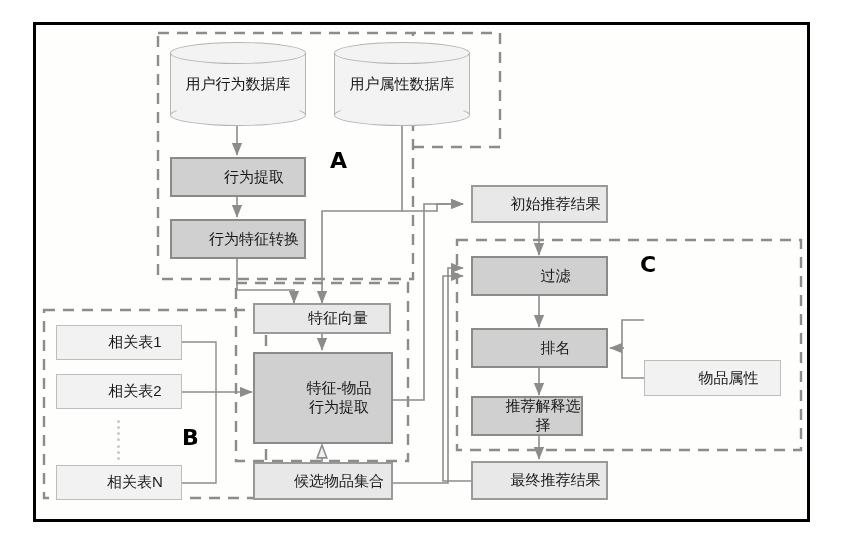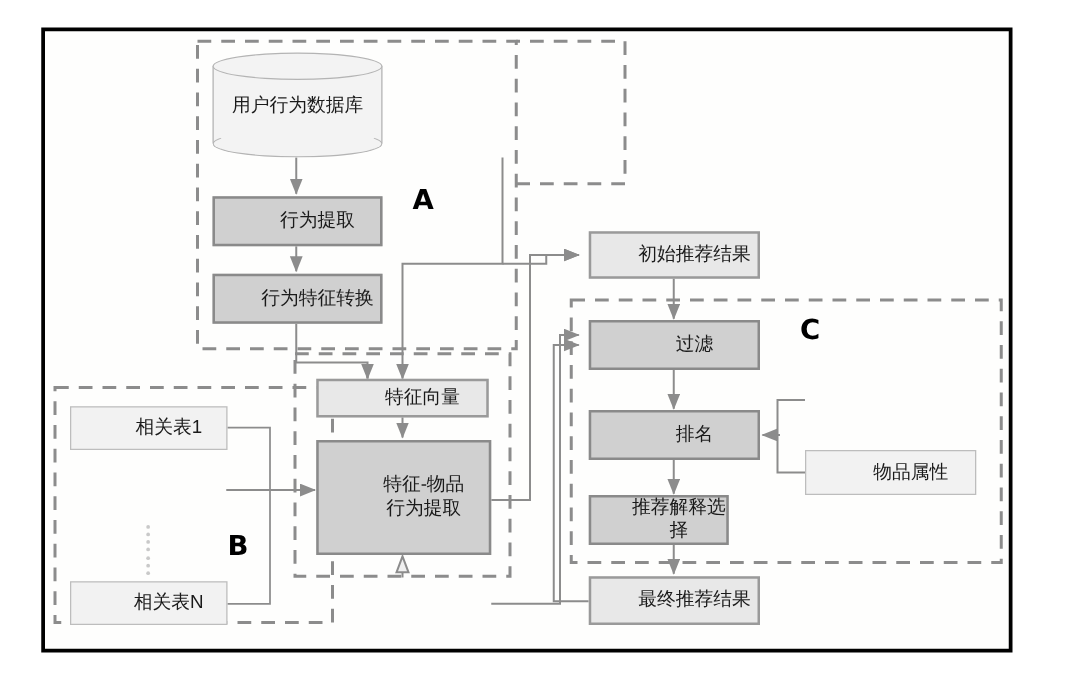--- a/index.html
+++ b/index.html
@@ -84,57 +84,69 @@
     <line x1="624" y1="348" x2="610" y2="348" stroke="#8c8c8c" stroke-width="1.6" marker-end="url(#arw)"></line>
   </svg>
 
   <div class="cyl" style="left:170px;top:42px;width:136px;height:84px;">
     <div class="body"></div>
     <div class="bot"></div>
     <div class="cap"></div>
     <div class="lbl">用户行为数据库</div>
   </div>
 
+  <div class="cyl" style="left:334px;top:42px;width:136px;height:84px;">
+    <div class="body"></div>
+    <div class="bot"></div>
+    <div class="cap"></div>
+    <div class="lbl">用户属性数据库</div>
+  </div>
 
   <div class="grouplabel" style="left:330px;top:148px;">A</div>
   <div class="grouplabel" style="left:182px;top:425px;">B</div>
   <div class="grouplabel" style="left:640px;top:252px;">C</div>
 
   <div class="node box dark" style="left:170px;top:157px;width:136px;height:40px;">
     <span>行为提取</span>
   </div>
   <div class="node box dark" style="left:170px;top:219px;width:136px;height:40px;">
     <span>行为特征转换</span>
   </div>
 
   <div class="node box" style="left:253px;top:303px;width:138px;height:31px;">
     <span>特征向量</span>
   </div>
 
   <div class="node box light" style="left:56px;top:325px;width:126px;height:35px;align-items:center;">
     <span>相关表1</span>
   </div>
+  <div class="node box light" style="left:56px;top:374px;width:126px;height:35px;">
+    <span>相关表2</span>
+  </div>
   <div class="dots" style="left:117px;top:420px;width:3px;height:40px;">
     <i></i>
       <i></i>
       <i></i>
       <i></i>
       <i></i>
       <i></i>
       <i></i>
   </div>
   <div class="node box light" style="left:56px;top:465px;width:126px;height:35px;">
     <span>相关表N</span>
   </div>
 
   <div class="node box dark" style="left:253px;top:352px;width:140px;height:92px;flex-direction:column;">
     <span>特征-物品</span>
     <span>行为提取</span>
   </div>
 
+  <div class="node box" style="left:253px;top:462px;width:140px;height:38px;">
+    <span>候选物品集合</span>
+  </div>
 
   <div class="node box" style="left:471px;top:185px;width:137px;height:38px;">
     <span>初始推荐结果</span>
   </div>
   <div class="node box dark" style="left:471px;top:256px;width:137px;height:40px;">
     <span>过滤</span>
   </div>
   <div class="node box dark" style="left:471px;top:328px;width:137px;height:40px;">
     <span>排名</span>
   </div>

